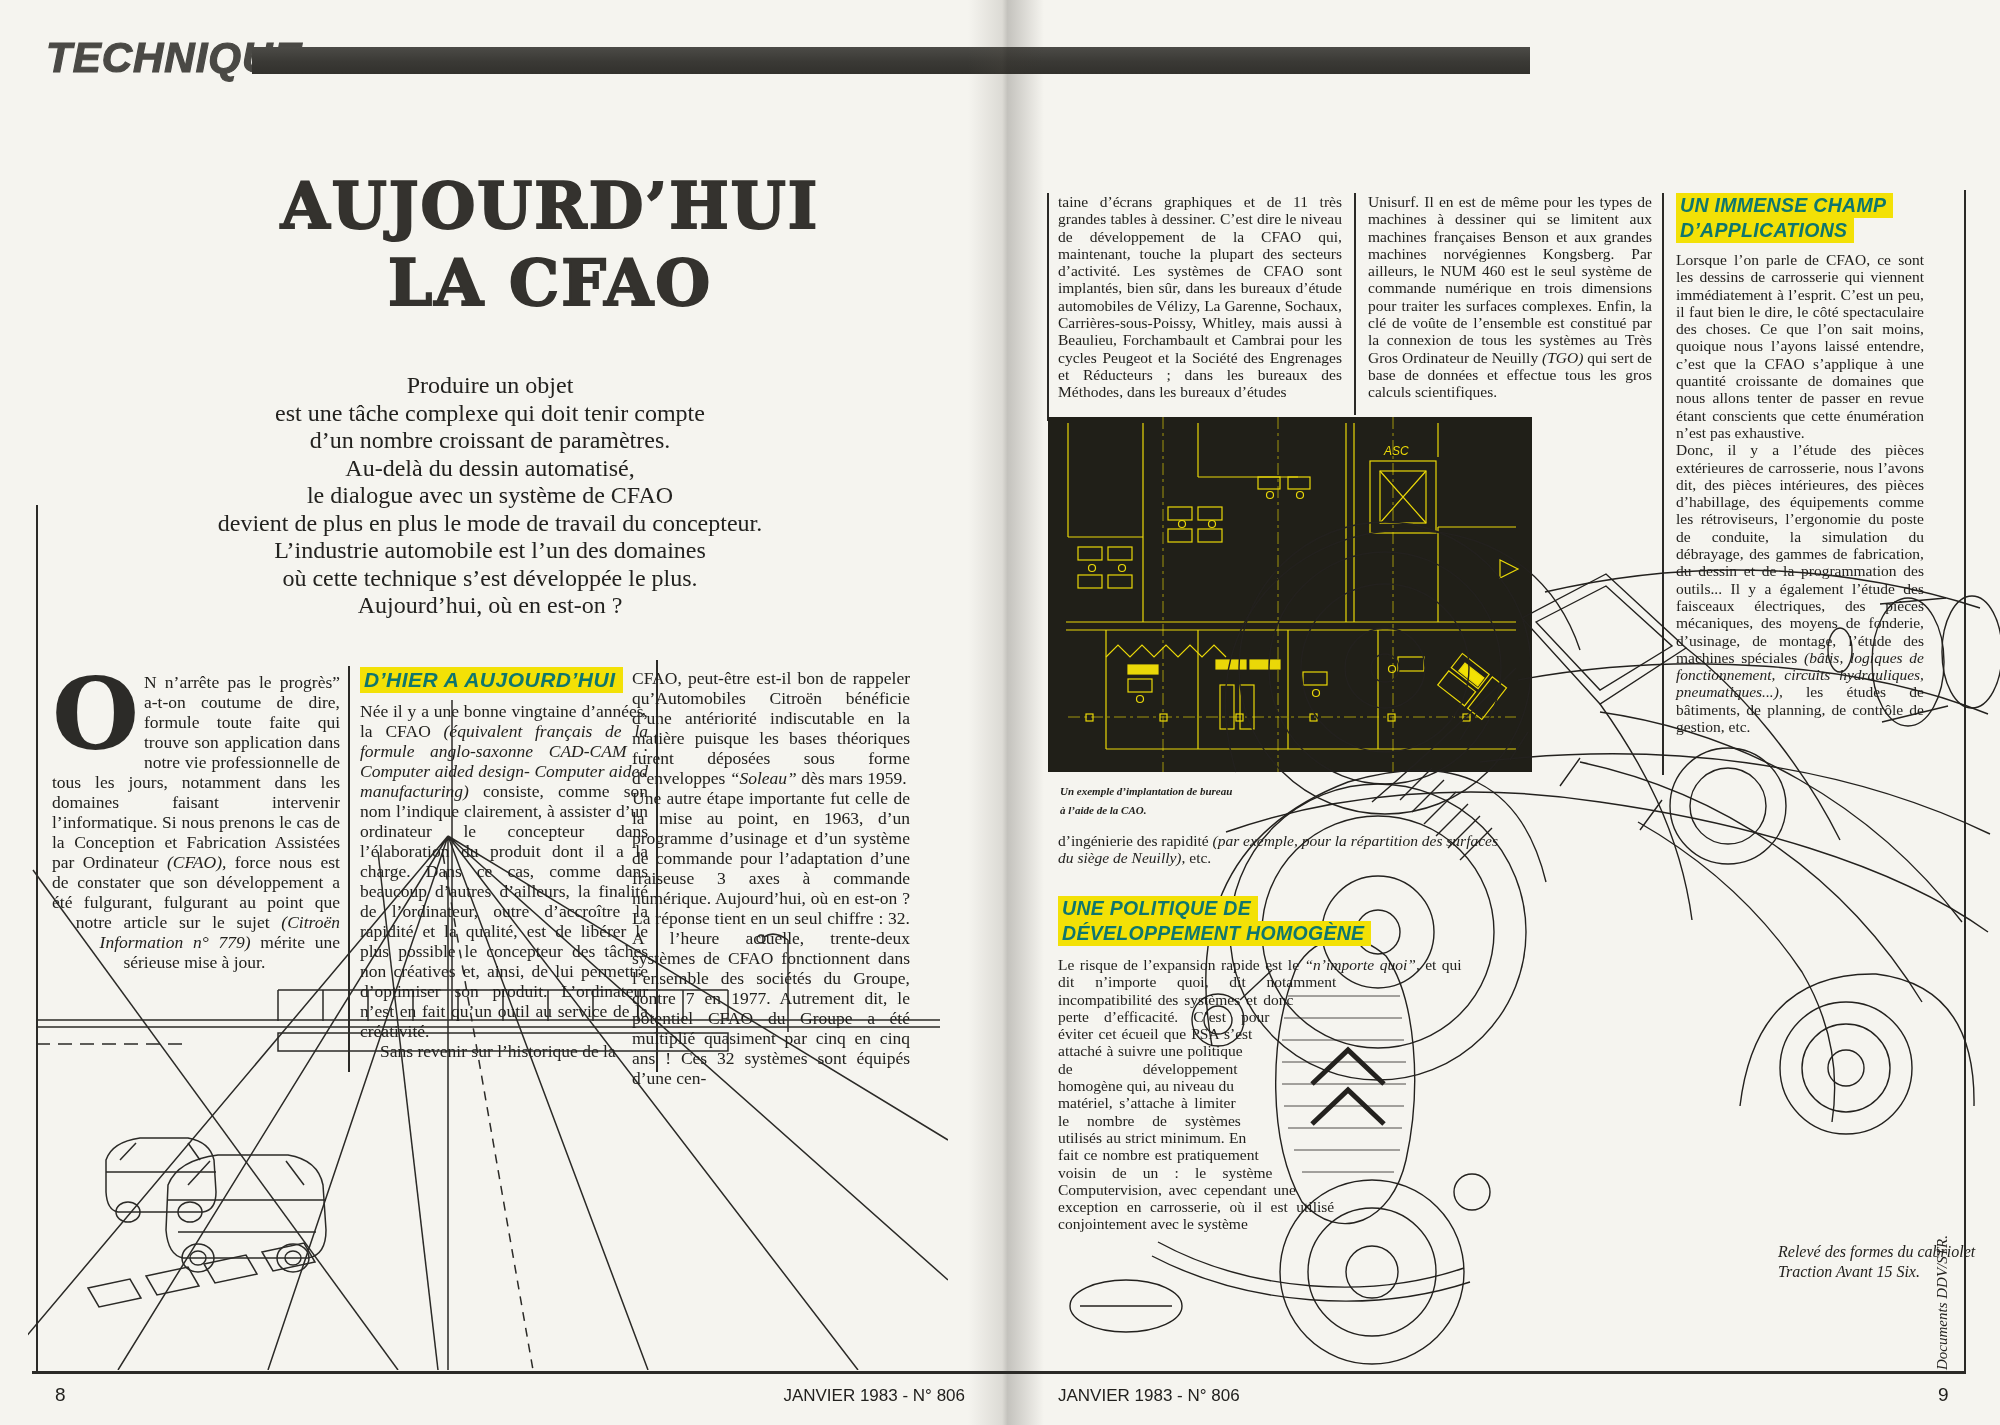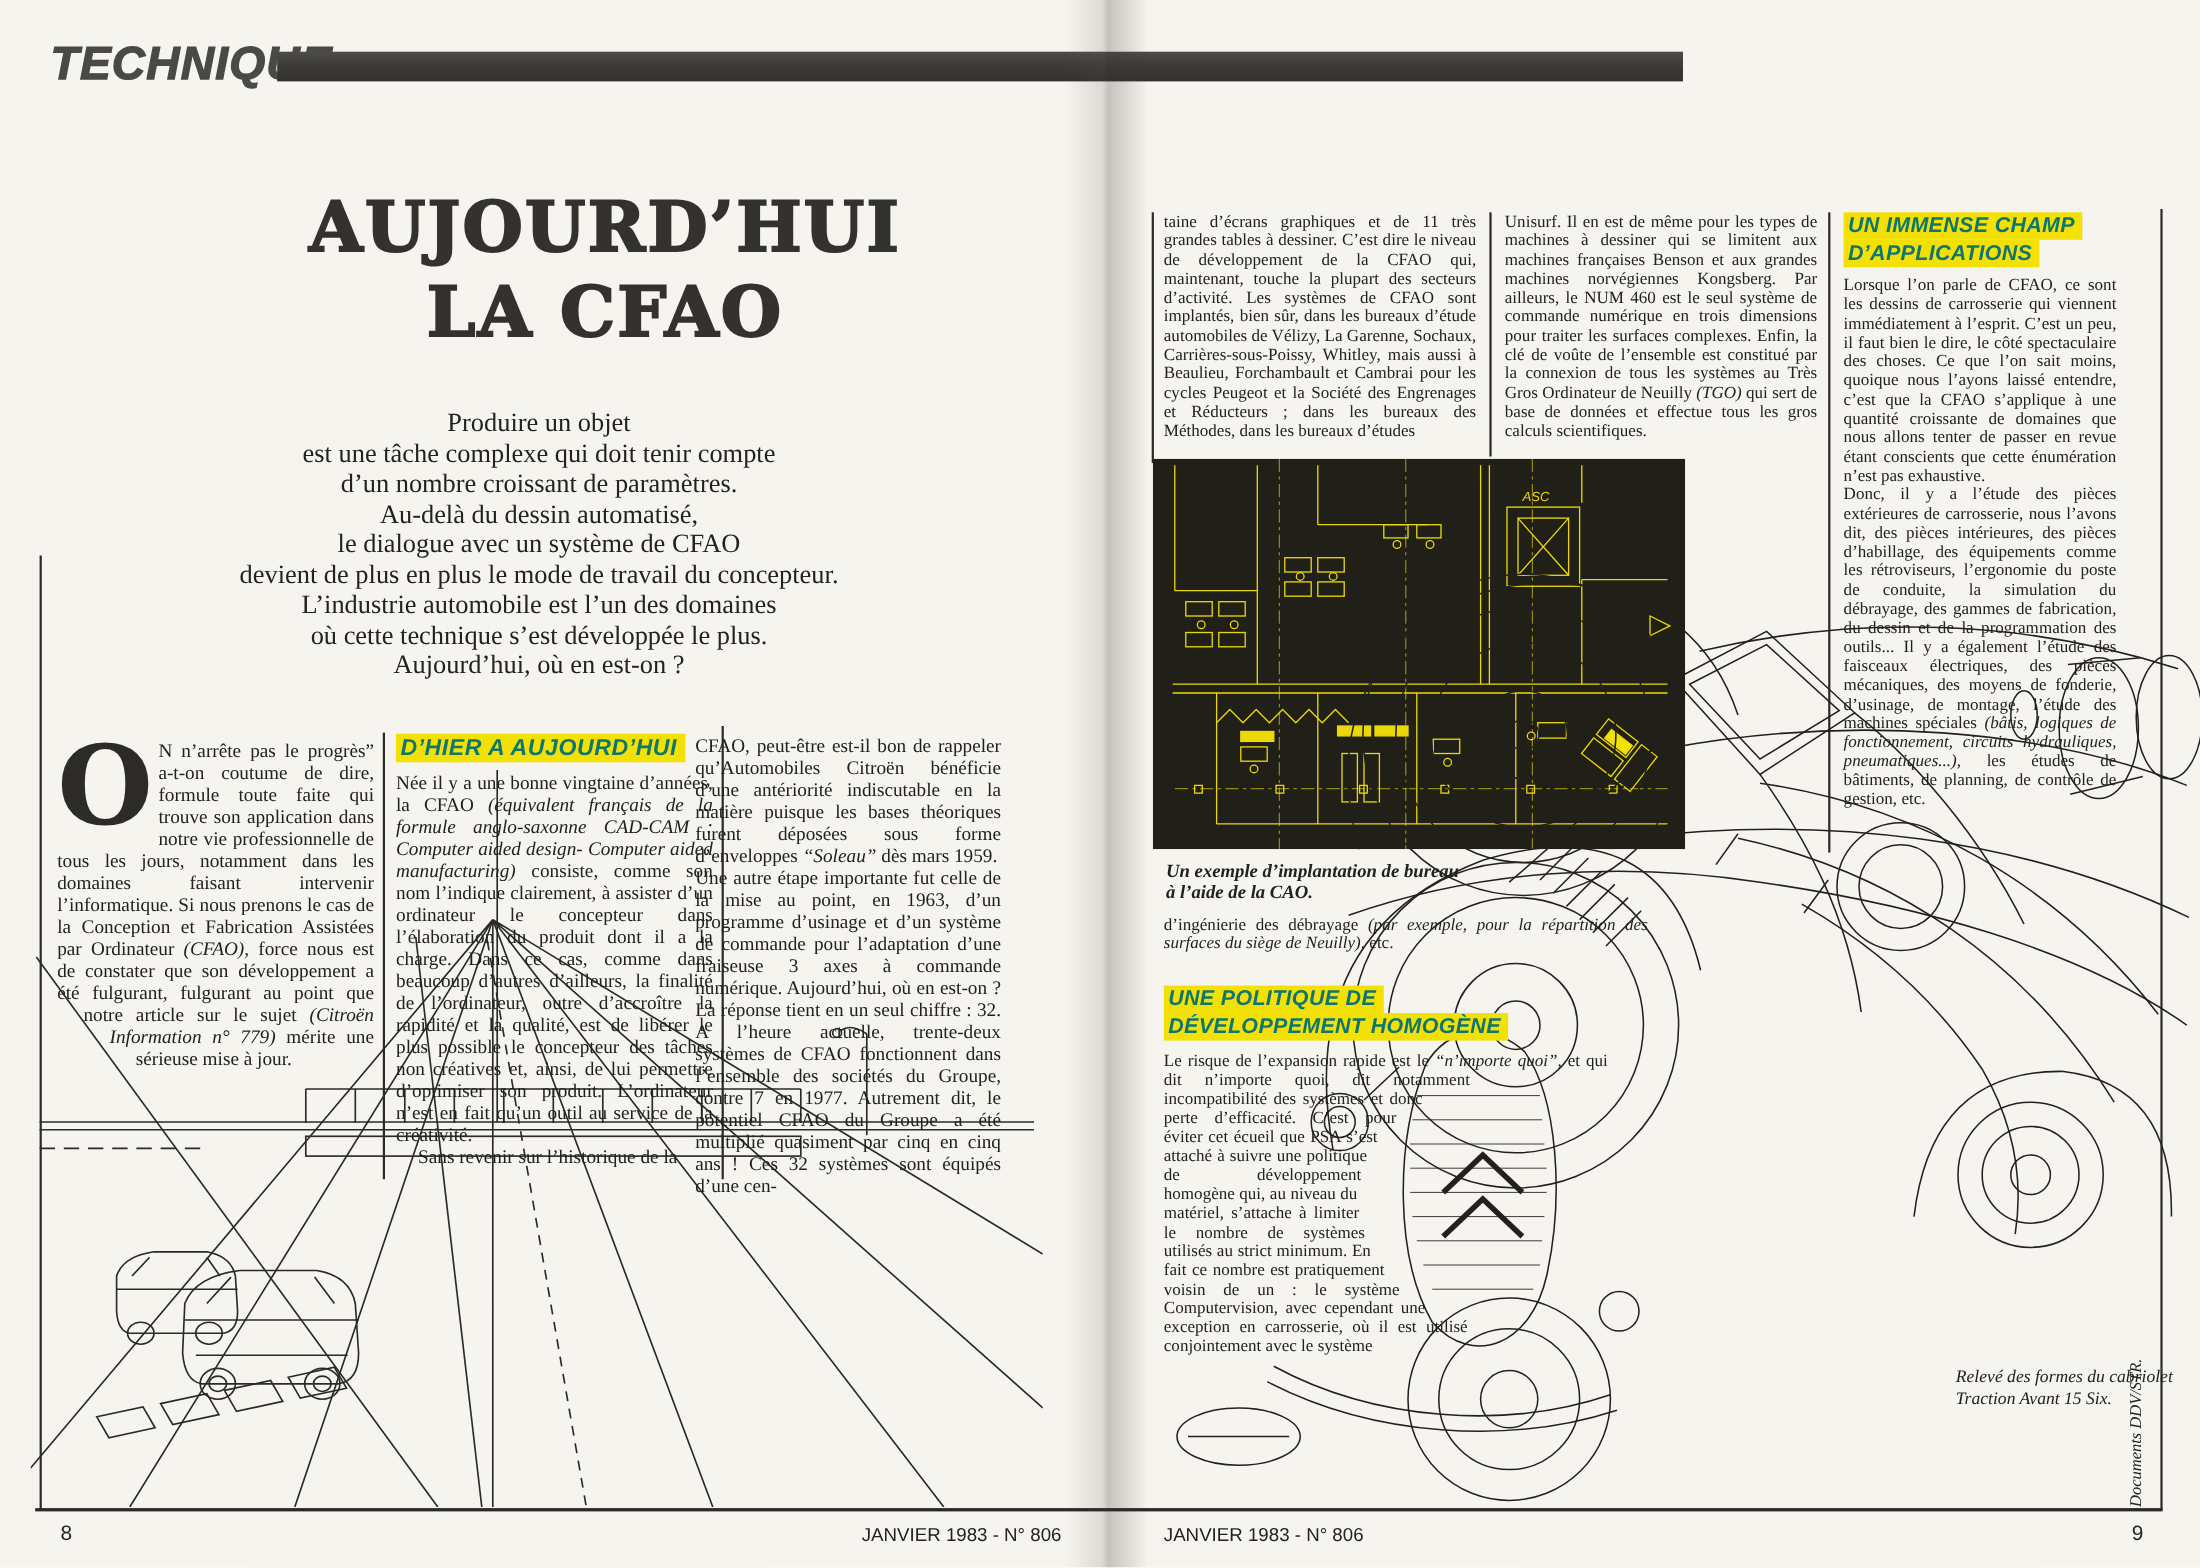--- a/index.html
+++ b/index.html
@@ -30,21 +30,21 @@
   .hl{display:inline;background:#f3e106;color:#0f766e;font-family:"Liberation Sans",sans-serif;
       font-weight:bold;font-style:italic;white-space:pre-line;padding:1px 7px 2px 4px;
       box-decoration-break:clone;-webkit-box-decoration-break:clone;}
   .headL{font-size:21px;line-height:27px;letter-spacing:.5px;}
   .headR{font-size:19.5px;line-height:25px;letter-spacing:.3px;}
 
   
   .bodyR{font-size:15.5px;line-height:17.3px;text-align:justify;}
   .bodyR p{margin:0;}
   .indent{text-indent:20px;}
-  .captionR{font-size:17px;line-height:19px;font-style:italic;font-weight:bold;white-space:pre-line;}
+  .captionR{font-size:11px;line-height:19px;font-style:italic;font-weight:bold;white-space:pre-line;}
   .carCaption{font-size:16px;line-height:20px;font-style:italic;white-space:pre-line;}
   .credit{font-size:15px;font-style:italic;writing-mode:vertical-rl;transform:rotate(180deg);}
   .wrapR{float:right;width:300px;height:332px;
          shape-outside:polygon(100% 0,100% 3%,40% 9%,18% 17%,6% 28%,2% 40%,6% 52%,14% 62%,26% 70%,58% 80%,100% 88%,100% 100%);}
   .gutter{background:linear-gradient(90deg,rgba(100,95,85,0) 0%,rgba(90,85,75,.16) 45%,
           rgba(55,52,46,.26) 52%,rgba(100,95,85,0) 100%);}
   em{font-style:italic;}
   svg{display:block;}
 </style>
 </head>
@@ -308,21 +308,21 @@
           <circle cx="806" cy="568" r="18"></circle>
         <path d="M700 606 Q716 472 836 474 Q936 486 934 606"></path>
       </g>
     </svg>
   </div>
 
   <div class="abs captionR" style="left:1060px;top:782px;width:330px;">Un exemple d’implantation de bureau
 à l’aide de la CAO.</div>
 
   <div class="abs bodyR" style="left:1058px;top:832px;width:440px;">
-    <p><span>d’ingénierie des débrayage </span><em>(par exemple, pour la répartition des surfaces du siège de Neuilly),</em><span> etc.</span></p>
+    <p><span>d’ingénierie des rapidité </span><em>(par exemple, pour la répartition des surfaces du siège de Neuilly),</em><span> etc.</span></p>
   </div>
 
   <div class="abs" style="left:1058px;top:896px;width:470px;">
     <div style="margin-bottom:10px;">
       <span class="hl headR">UNE POLITIQUE DE
 DÉVELOPPEMENT HOMOGÈNE</span>
     </div>
     <div class="bodyR">
       <p><span class="wrapR"></span><span>Le risque de l’expansion rapide est le </span><em>“n’importe quoi”,</em><span> et qui dit n’importe quoi, dit notamment incompatibilité des systèmes et donc perte d’efficacité. C’est pour éviter cet écueil que PSA s’est attaché à suivre une politique de développement homogène qui, au niveau du matériel, s’attache à limiter le nombre de systèmes utilisés au strict minimum. En fait ce nombre est pratiquement voisin de un : le système Computervision, avec cependant une exception en carrosserie, où il est utilisé conjointement avec le système</span></p>
     </div>

